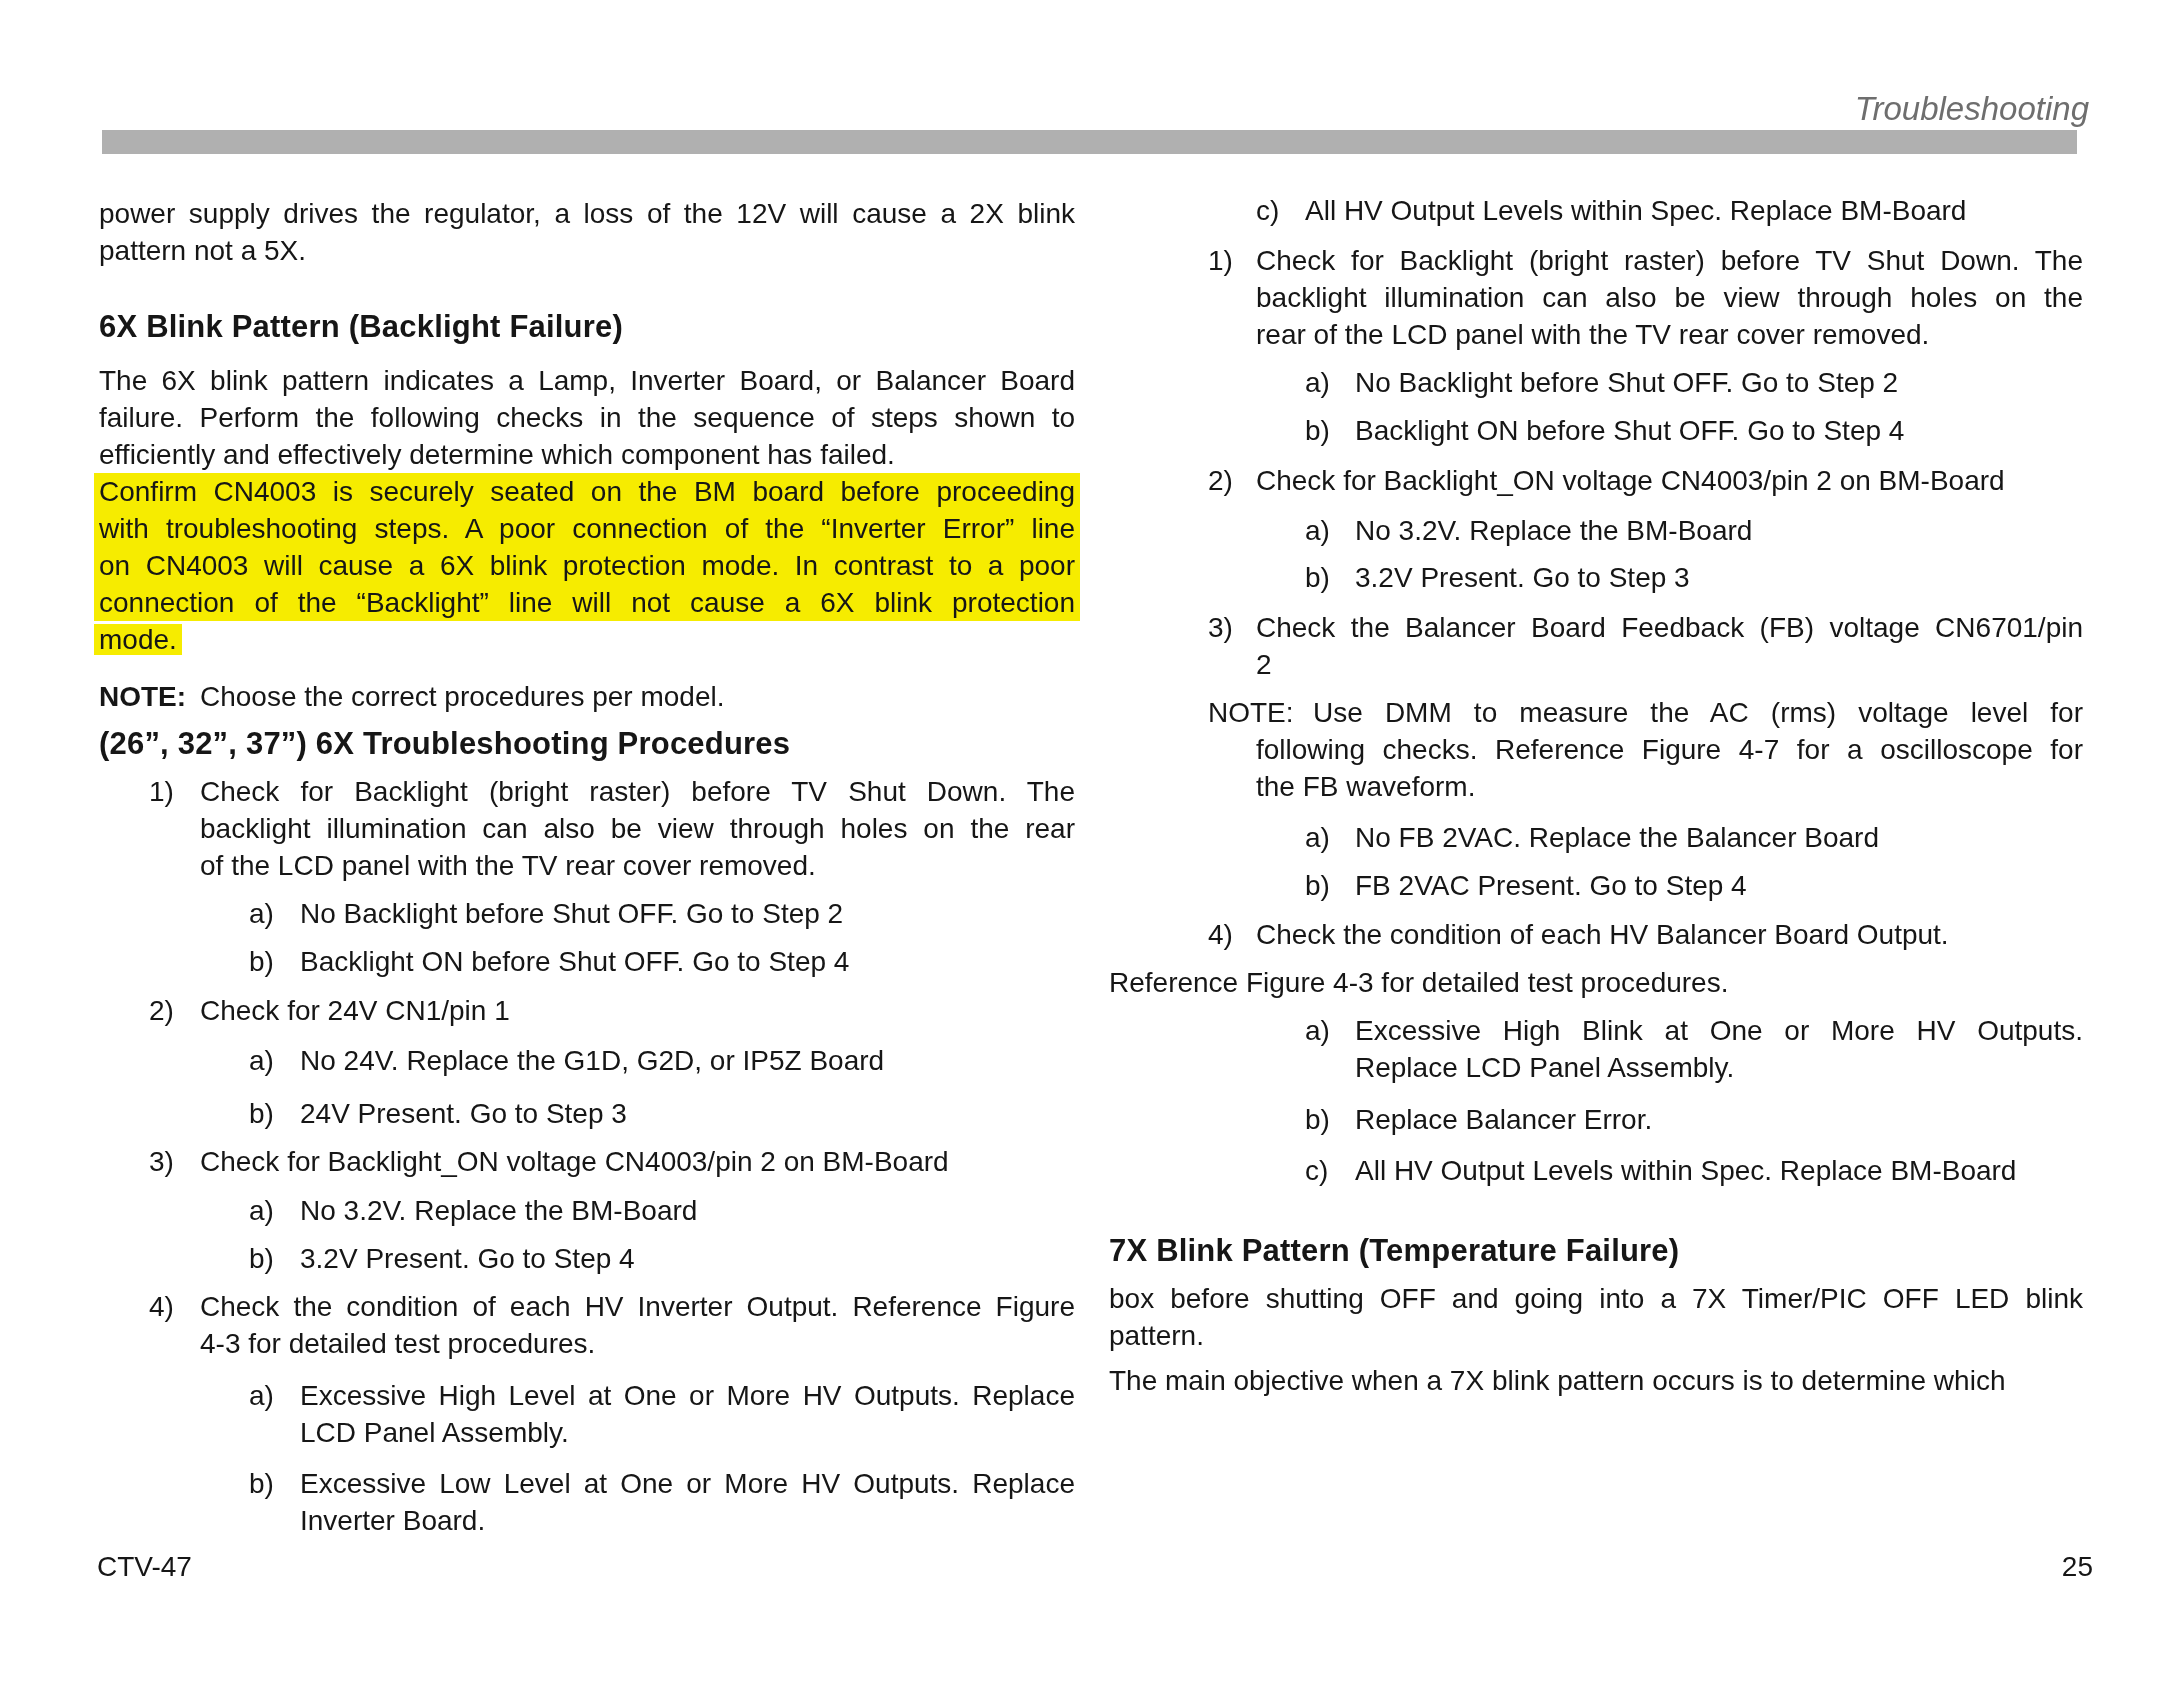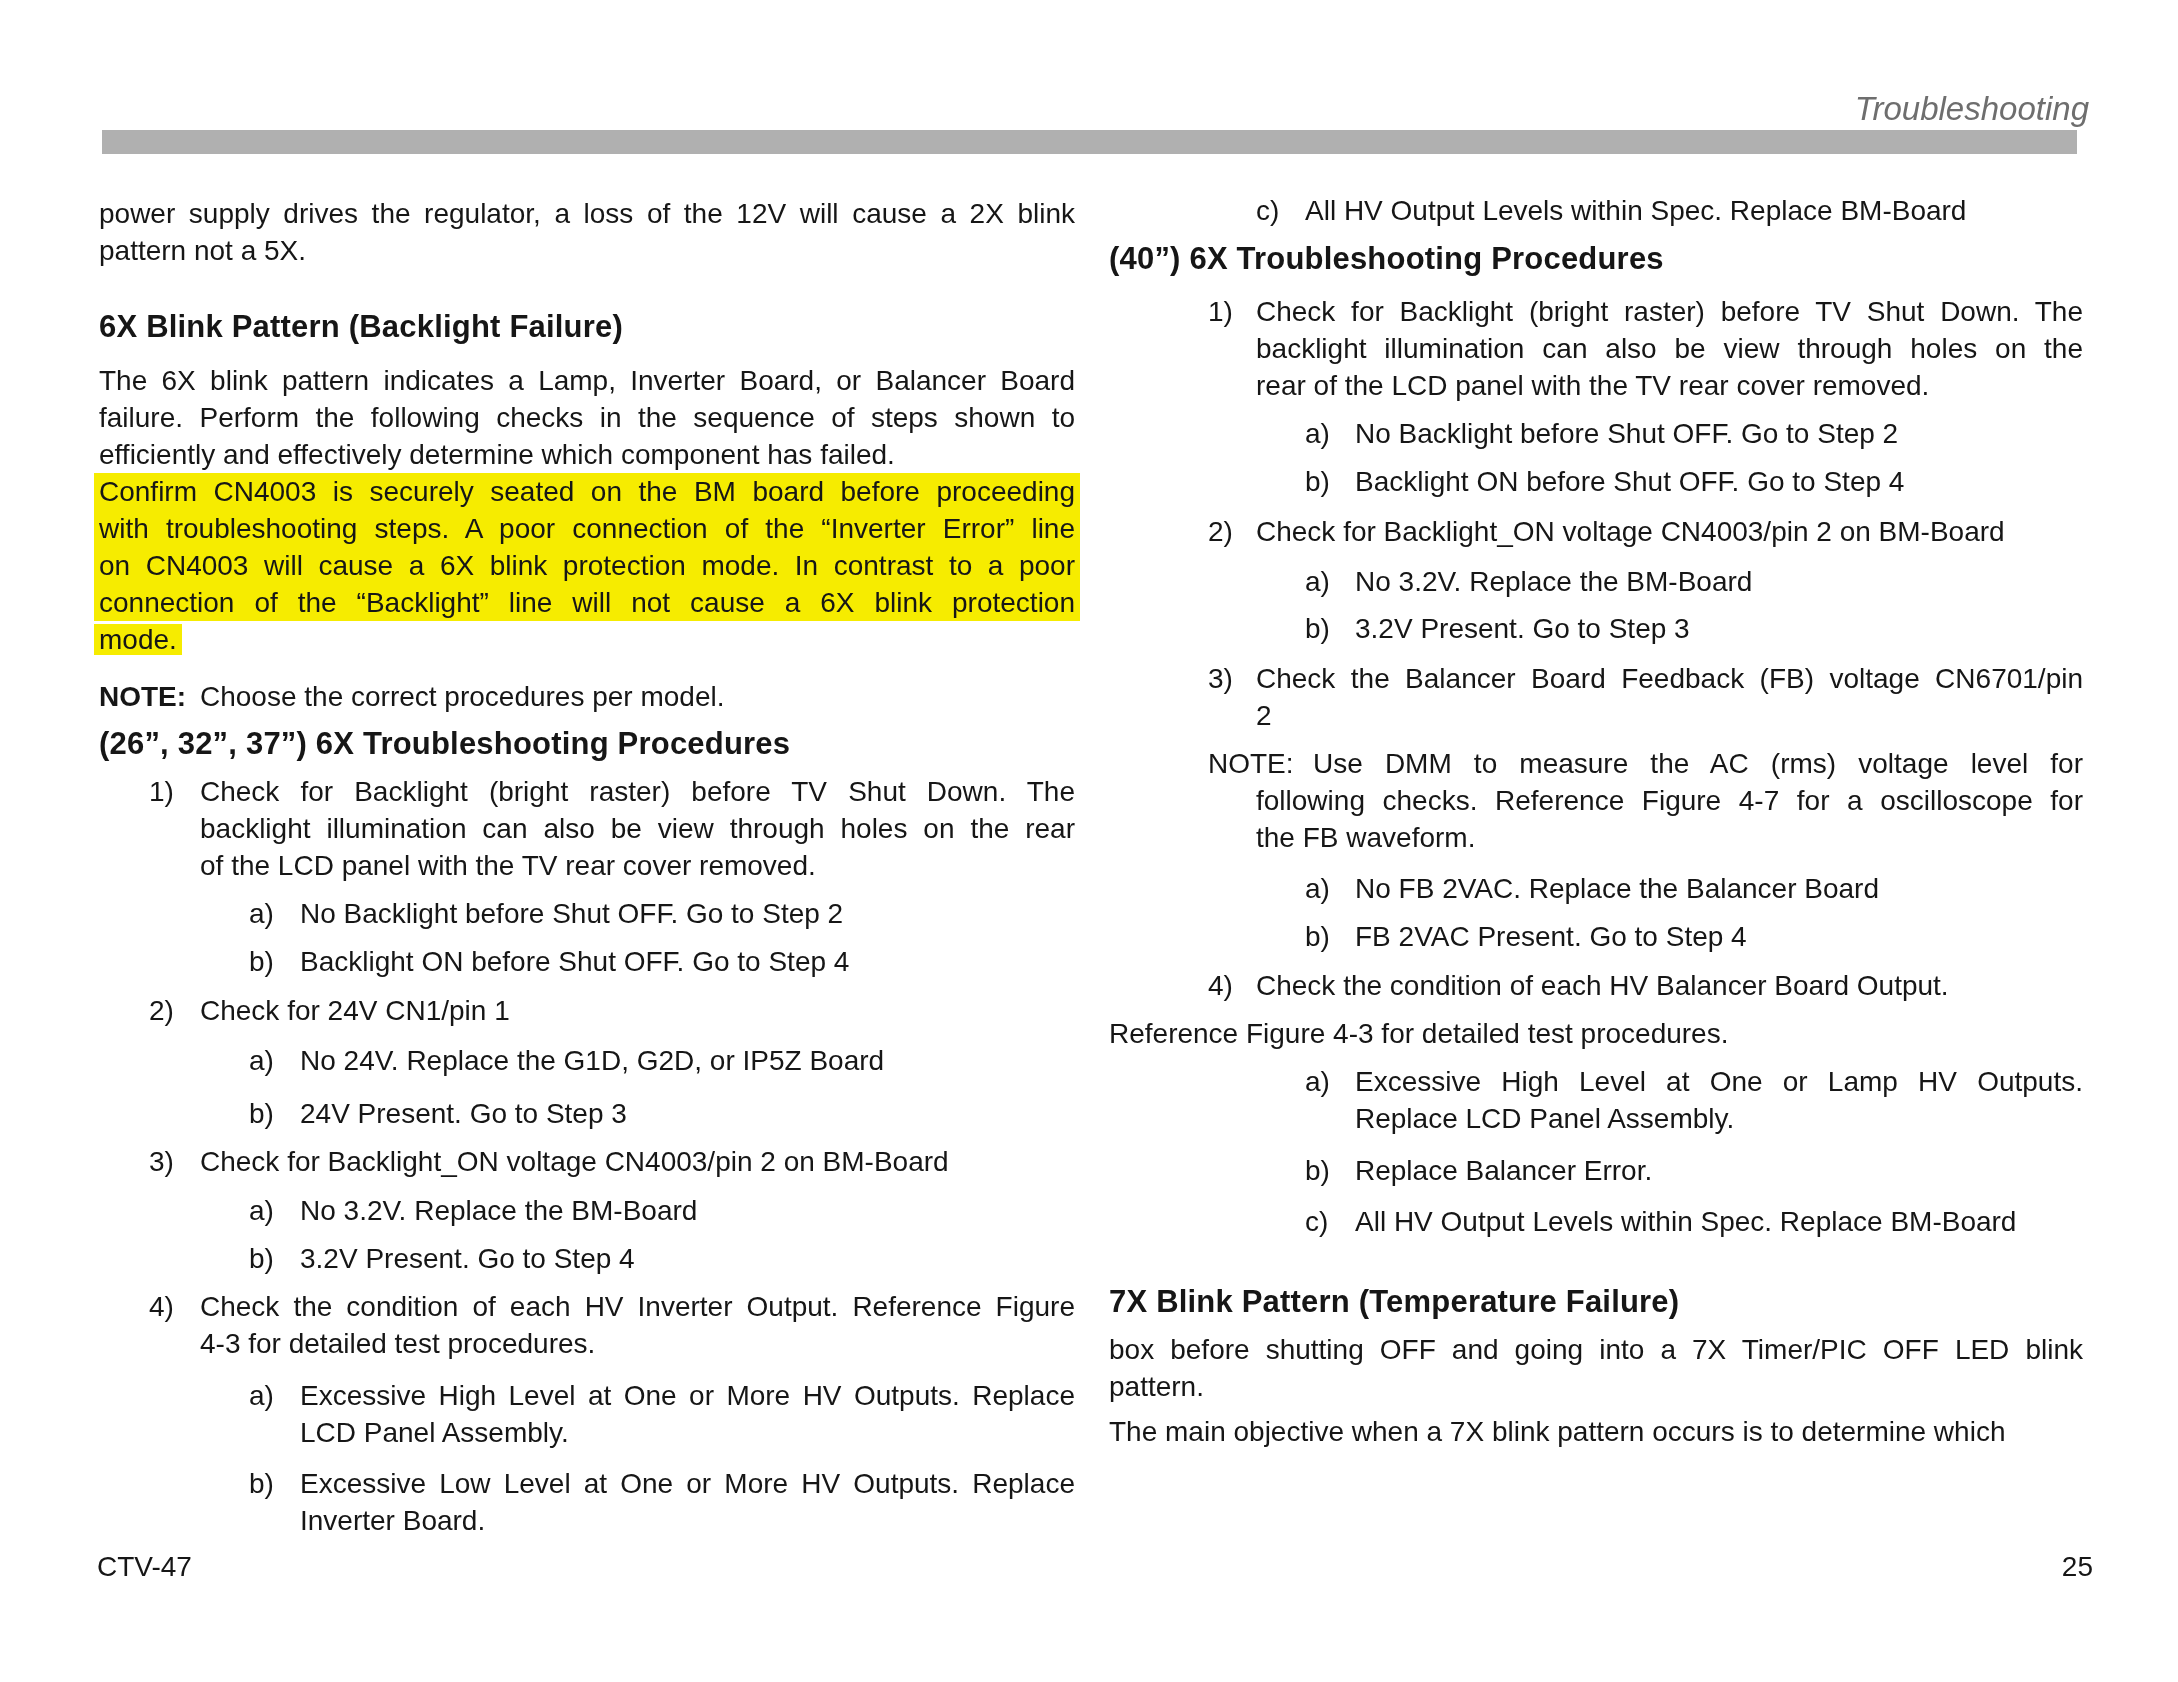--- a/index.html
+++ b/index.html
@@ -105,21 +105,20 @@
         <span class="marker" style="left: 150px;">b)</span>
         <div class="line jl">Excessive Low Level at One or More HV Outputs. Replace</div>
         <div class="line ll">Inverter Board.</div>
       </div>
     </div>
   <div class="col col-right" id="col-right">
       <div class="block" style="margin-top: 0px; padding-left: 196px;">
         <span class="marker" style="left: 147px;">c)</span>
         <div class="line ll">All HV Output Levels within Spec. Replace BM-Board</div>
       </div>
-      <div class="block heading" style="margin-top: 9px;">(40”) 6X Troubleshooting Procedures</div>
       <div class="block" style="margin-top: 13px; padding-left: 147px;">
         <span class="marker" style="left: 99px;">1)</span>
         <div class="line jl">Check for Backlight (bright raster) before TV Shut Down. The</div>
         <div class="line jl">backlight illumination can also be view through holes on the</div>
         <div class="line ll">rear of the LCD panel with the TV rear cover removed.</div>
       </div>
       <div class="block" style="margin-top: 11px; padding-left: 246px;">
         <span class="marker" style="left: 196px;">a)</span>
         <div class="line ll">No Backlight before Shut OFF. Go to Step 2</div>
       </div>
@@ -160,21 +159,21 @@
       </div>
       <div class="block" style="margin-top: 12px; padding-left: 147px;">
         <span class="marker" style="left: 99px;">4)</span>
         <div class="line ll">Check the condition of each HV Balancer Board Output.</div>
       </div>
       <div class="block" style="margin-top: 11px;">
         <div class="line ll">Reference Figure 4-3 for detailed test procedures.</div>
       </div>
       <div class="block" style="margin-top: 11px; padding-left: 246px;">
         <span class="marker" style="left: 196px;">a)</span>
-        <div class="line jl">Excessive High Level at One or Lamp HV Outputs.</div>
+        <div class="line jl">Excessive High Blink at One or More HV Outputs.</div>
         <div class="line ll">Replace LCD Panel Assembly.</div>
       </div>
       <div class="block" style="margin-top: 15px; padding-left: 246px;">
         <span class="marker" style="left: 196px;">b)</span>
         <div class="line ll">Replace Balancer Error.</div>
       </div>
       <div class="block" style="margin-top: 14px; padding-left: 246px;">
         <span class="marker" style="left: 196px;">c)</span>
         <div class="line ll">All HV Output Levels within Spec. Replace BM-Board</div>
       </div>

